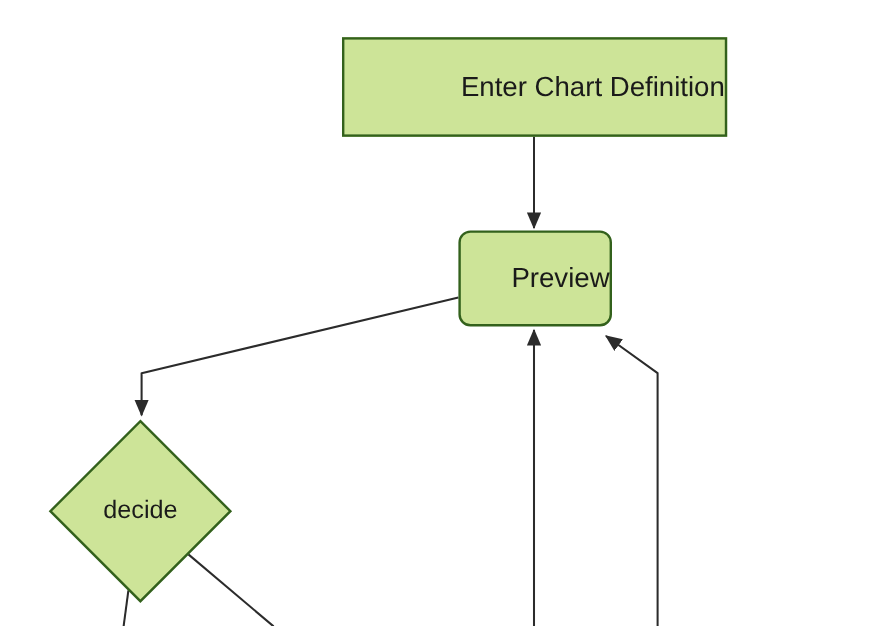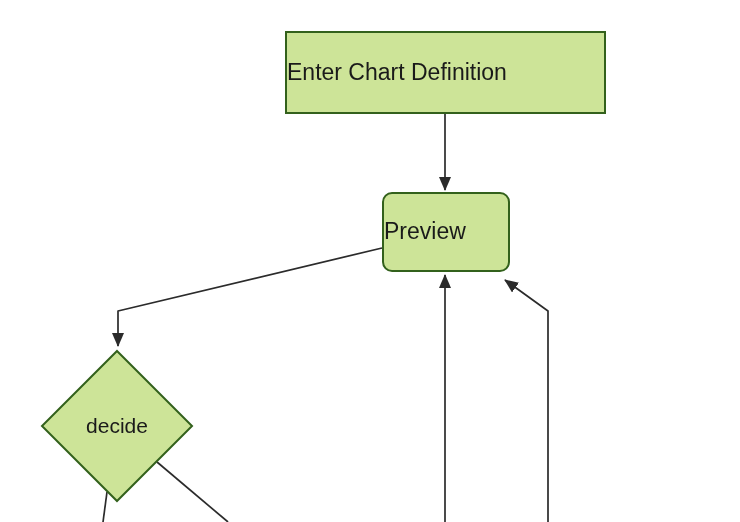--- a/index.html
+++ b/index.html
@@ -31,21 +31,21 @@
     stroke: var(--node-border, #33611c);
     stroke-width: 2;
   }
   .node {
     position: absolute;
     box-sizing: border-box;
     background: var(--node-fill, #cde498);
     border: 2px solid var(--node-border, #33611c);
     display: flex;
     align-items: center;
-    justify-content: flex-start;
+    justify-content: flex-end;
     font-size: 23px;
     line-height: 1.2;
     color: var(--text, #1a1a1a);
     white-space: nowrap;
   }
   .node.rounded { border-radius: 10px; }
   .diamond-label {
     position: absolute;
     left: 37px;
     top: 412px;

